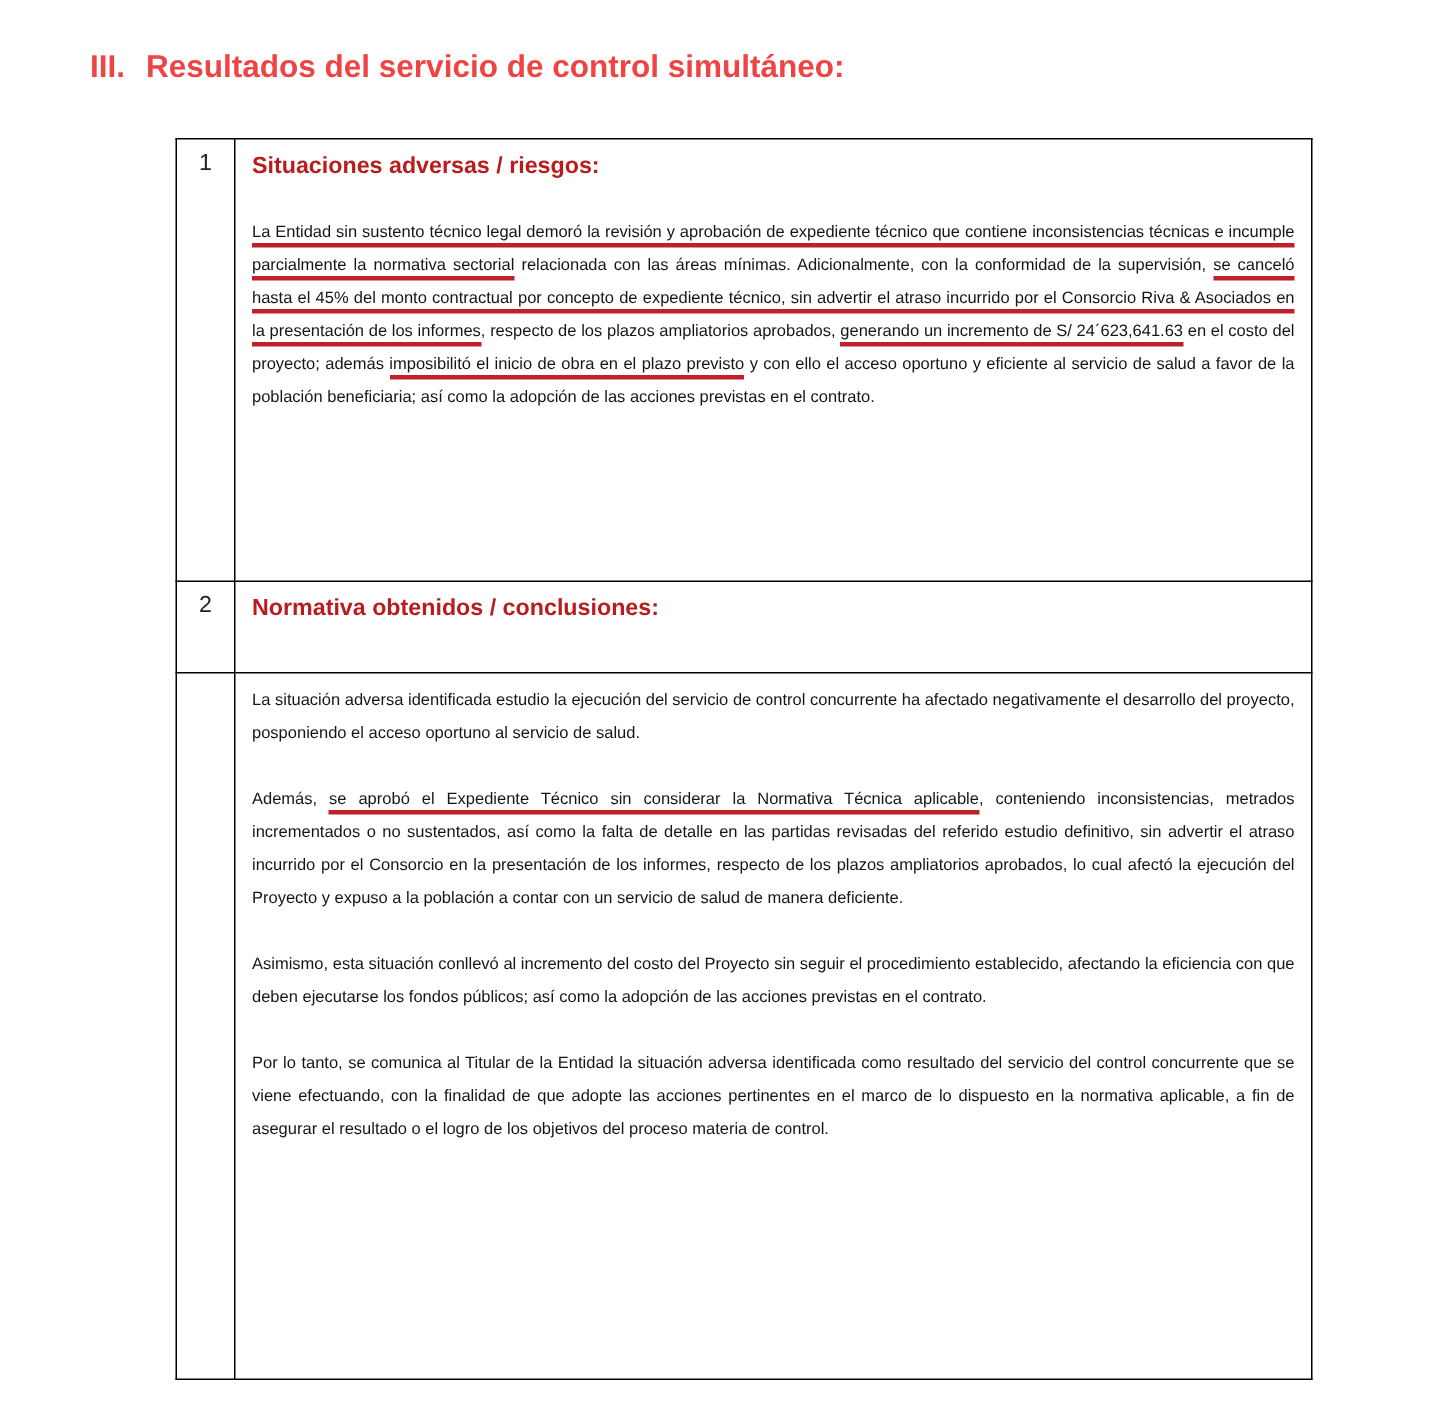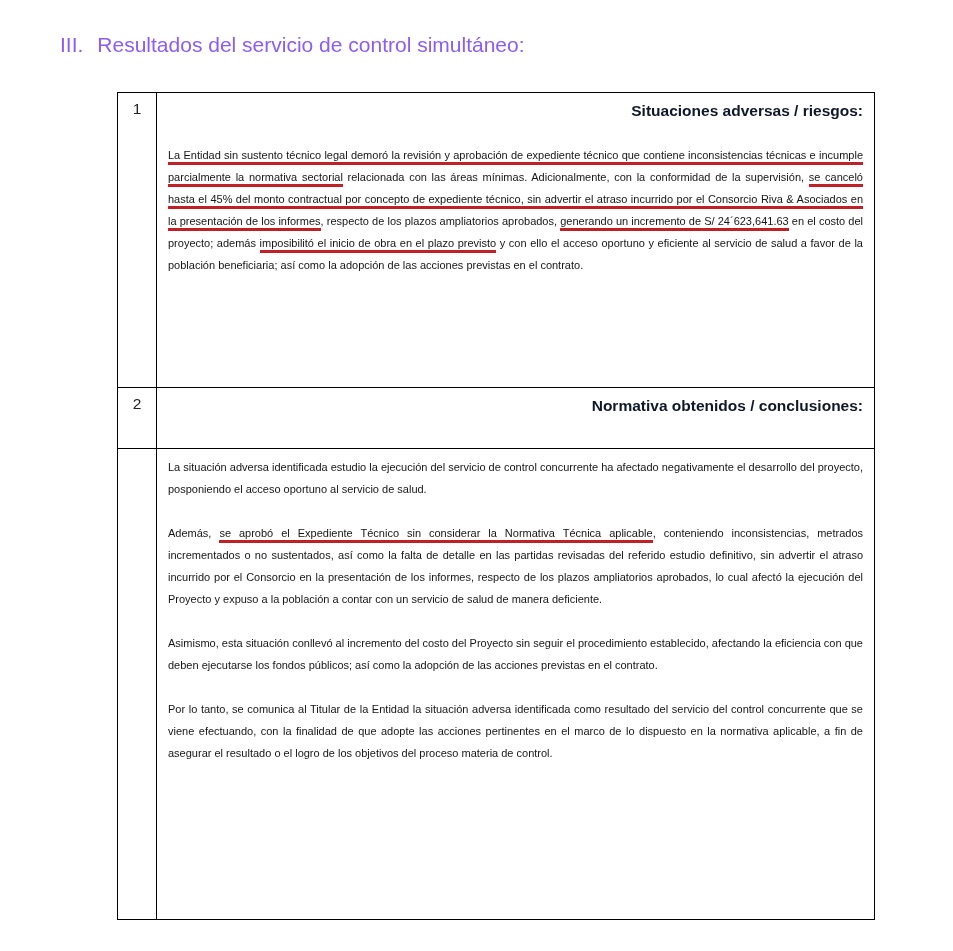--- a/index.html
+++ b/index.html
@@ -13,22 +13,22 @@
     position: relative;
     font-family: "Liberation Sans", "DejaVu Sans", sans-serif;
     color: #111111;
     overflow: hidden;
   }
   .section-heading {
     position: absolute;
     left: 60px;
     top: 33px;
     font-size: 21px;
-    font-weight: normal;
-    color: #8b5cf6;
+    font-weight: bold;
+    color: #ef4444;
     white-space: nowrap;
   }
   .section-heading .num {
     display: inline-block;
     margin-right: 14px;
   }
   table.doc-table {
     position: absolute;
     left: 117px;
     top: 92px;
@@ -48,23 +48,22 @@
     color: #222;
   }
   td.content-cell {
     vertical-align: top;
     padding: 7px 11px 10px 11px;
   }
   .cell-header {
     margin: 0 0 22px 0;
     font-size: 15.5px;
     font-weight: bold;
-    color: #0f172a;
+    color: #b91c1c;
     line-height: 22px;
-    text-align: right;
   }
   .cell-header.no-gap {
     margin-bottom: 0;
   }
   .body-para {
     margin: 0 0 22px 0;
     font-size: 11px;
     line-height: 22px;
     text-align: justify;
     color: #151515;

